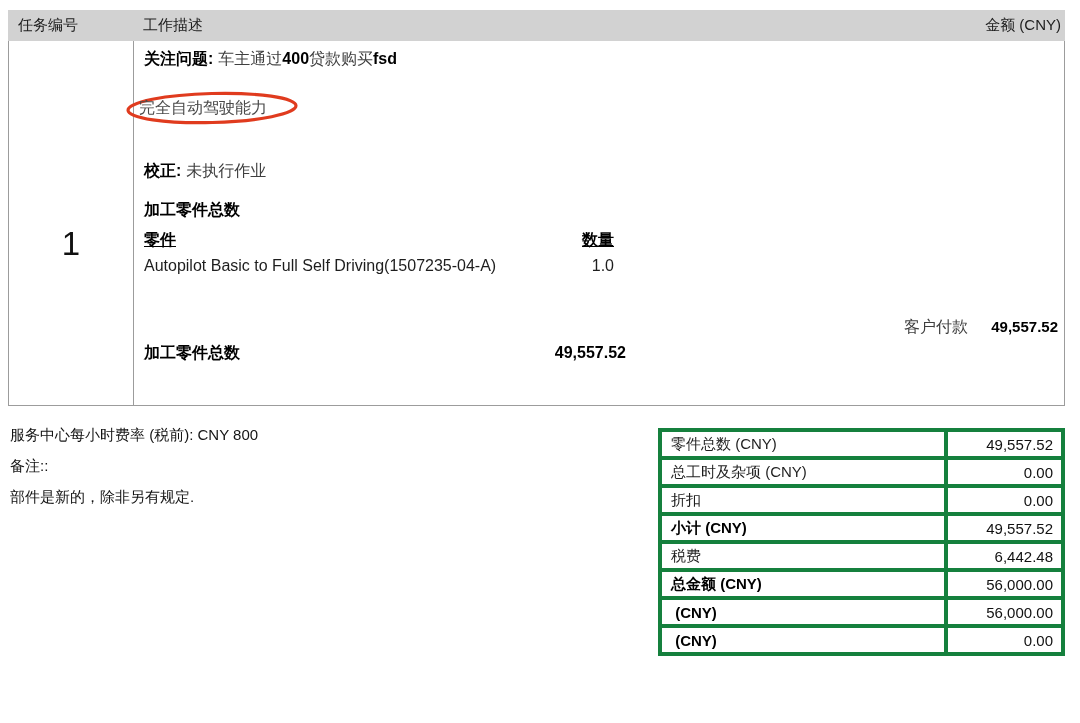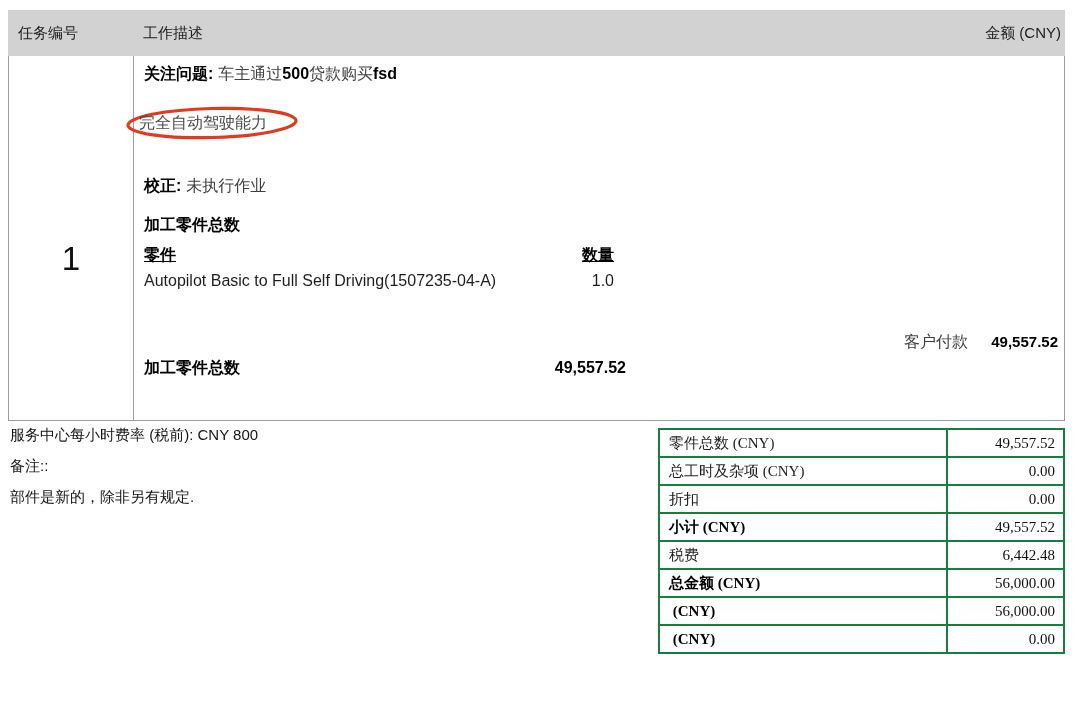--- a/index.html
+++ b/index.html
@@ -5,21 +5,21 @@
   * { margin:0; padding:0; box-sizing:border-box; }
   html,body { background:#ffffff; }
   .page {
     position:relative; width:1080px; height:723px; background:#fff;
     font-family:"Liberation Sans","DejaVu Sans",sans-serif;
     color:#1a1a1a; overflow:hidden;
   }
   
   .main-table { position:absolute; left:8px; top:10px; width:1057px; }
   .mt-header {
-    display:flex; height:46px; background:#d2d2d2; align-items:center;
+    display:flex; height:31px; background:#d2d2d2; align-items:center;
     font-size:15px; color:#1c1c1c;
   }
   .mt-header .h1 { width:125px; padding-left:10px; }
   .mt-header .h2 { flex:1; padding-left:10px; }
   .mt-header .h3 { width:104px; text-align:right; padding-right:4px; }
   .mt-body {
     display:flex; height:365px;
     border-left:1px solid #9c9c9c; border-right:1px solid #9c9c9c;
     border-bottom:1px solid #9c9c9c;
   }
@@ -40,21 +40,21 @@
   .l8 { top:302px; left:10px; width:482px; display:flex; justify-content:space-between; font-weight:bold; color:#000; }
   .blabel { font-weight:bold; color:#000; margin-right:5px; }
   .bseg { font-weight:bold; color:#000; }
   .red-ellipse { position:absolute; left:-10px; top:49px; pointer-events:none; }
   .body-c3 { width:89px; position:relative; font-size:15px; }
   .amt { position:absolute; top:277px; right:6px; font-weight:bold; color:#000; }
   
   .notes { position:absolute; left:10px; top:419px; font-size:15px; line-height:31px; color:#141414; }
   
   .summary { position:absolute; left:658px; top:428px; border-collapse:collapse; width:407px; font-size:15px; }
-  .summary td { border:2px solid #15803d; height:28px;font-family:Liberation Serif, serif; }
+  .summary td { border:4px solid #15803d; height:28px; }
   .summary td.lbl { padding-left:9px; white-space:pre-wrap; color:#1e1e1e; }
   .summary td.val { width:117px; text-align:right; padding-right:8px; color:#111; }
   .summary tr.b td.lbl { font-weight:bold; color:#000;margin-top:12px; }
 </style>
 </head>
 <body>
 
 <div class="page">
 
   <div class="main-table">
@@ -62,21 +62,21 @@
       <div class="h1">任务编号</div>
       <div class="h2">工作描述</div>
       <div class="h3">金额 (CNY)</div>
     </div>
     <div class="mt-body">
       <div class="body-c1">
         <div class="task-num">1</div>
       </div>
       <div class="body-c2">
         <div class="line l1">
-          <span class="blabel">关注问题:</span><span>车主通过</span><span class="bseg">500</span><span>贷款购买</span><span class="bseg">fsd</span>
+          <span class="blabel">关注问题:</span><span>车主通过</span><span class="bseg">400</span><span>贷款购买</span><span class="bseg">fsd</span>
         </div>
         <svg class="red-ellipse" width="176" height="36" viewBox="0 0 176 36">
           <ellipse cx="88" cy="18" rx="84" ry="14.5" fill="none" stroke="#e03b1e" stroke-width="3.2" transform="rotate(-1.5 88 18)"></ellipse>
         </svg>
         <div class="line l2">完全自动驾驶能力</div>
         <div class="line l3">
           <span class="blabel">校正:</span><span>未执行作业</span>
         </div>
         <div class="line l4">加工零件总数</div>
         <div class="line l5">

